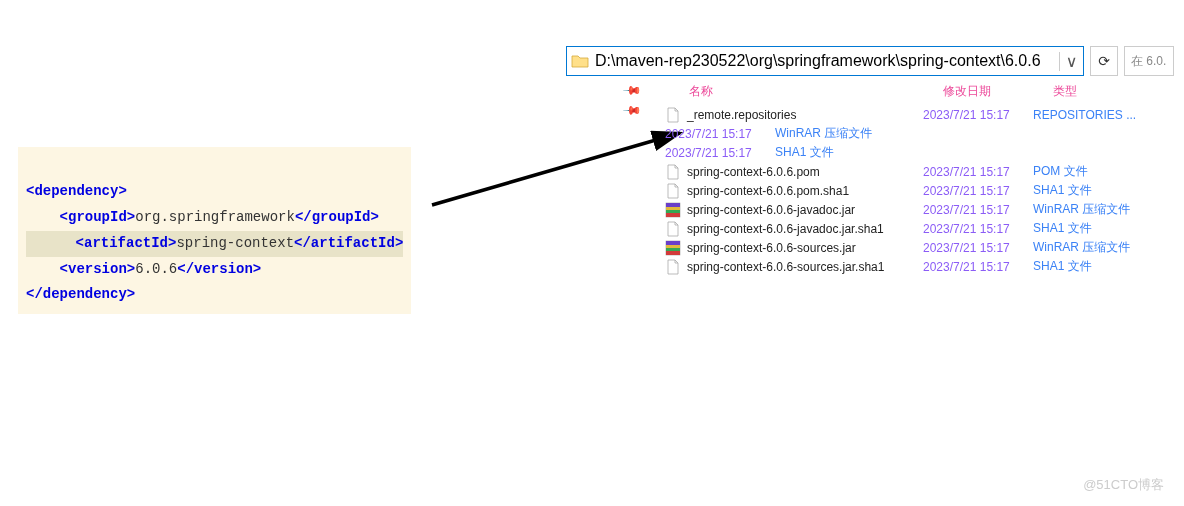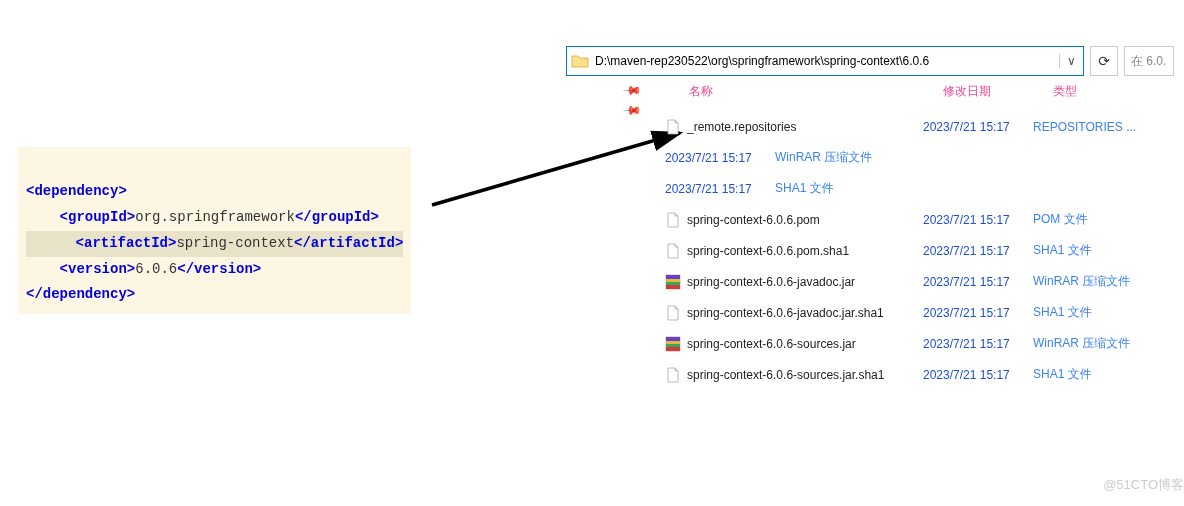--- a/index.html
+++ b/index.html
@@ -45,21 +45,21 @@
       align-items: center;
       gap: 6px;
     }
     .breadcrumb-box {
       border: 1px solid #0078d4;
       display: flex;
       align-items: center;
       height: 30px;
       width: 518px;
       padding: 0 4px;
-      font-size: 12px;
+      font-size: 16px;
     }
     .folder-icon {
       width: 18px; height: 16px;
       margin-right: 6px;
       display: inline-flex;
       align-items: center;
     }
     .folder-icon svg { width: 18px; height: 16px; }
     .breadcrumb-path { flex: 1; color: #000; }
     .breadcrumb-dropdown {
@@ -119,35 +119,34 @@
     .col-date { width: 110px; }
     .col-type { width: 110px; }
     
     .file-row {
       display: flex;
       align-items: center;
       font-size: 12px;
       padding: 2px 0;
       height: 19px;
       color: #222;
-      margin-top: 12px;
     }
     .file-icon {
       width: 16px; height: 16px;
       margin-right: 6px;
       display: inline-flex;
       align-items: center;
     }
     .row-name { width: 258px; display: flex; align-items: center; }
-    .row-date { width: 110px; color: #1d4ed8; }
+    .row-date { width: 110px; color: #8b5cf6; }
     .row-type { width: 120px; color: #3b82f6; }
     
     .watermark {
       position: absolute;
-      right: 0;
+      right: 20px;
       bottom: 12px;
       color: #ccc;
       font-size: 13px;
     }
   </style>
 </head>
 <body>
 
 <div class="code-block">
 <span class="tag">&lt;dependency&gt;</span>

